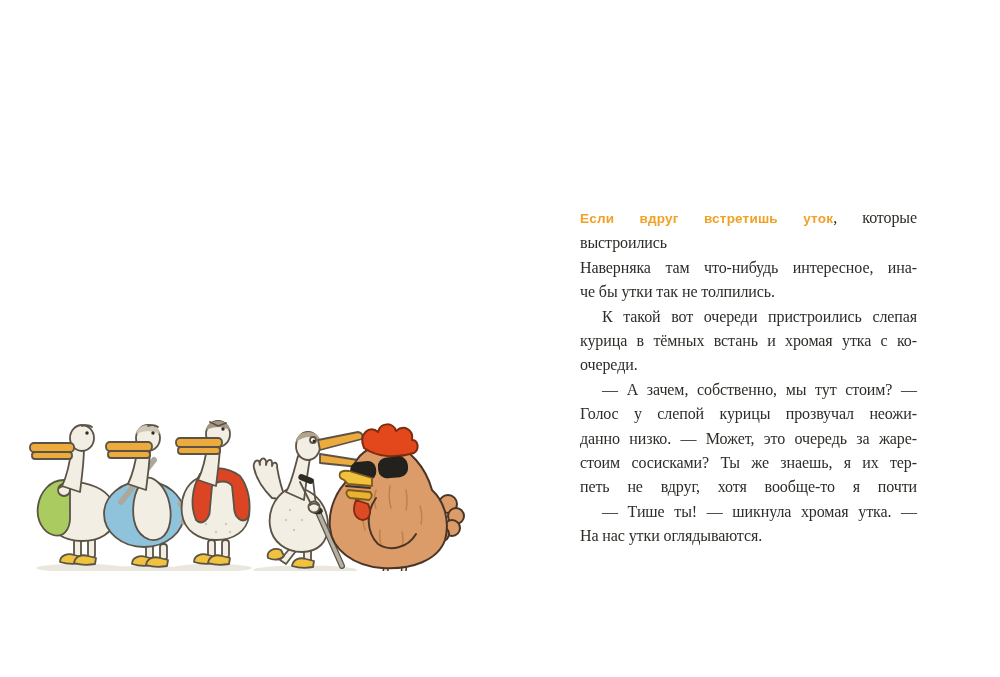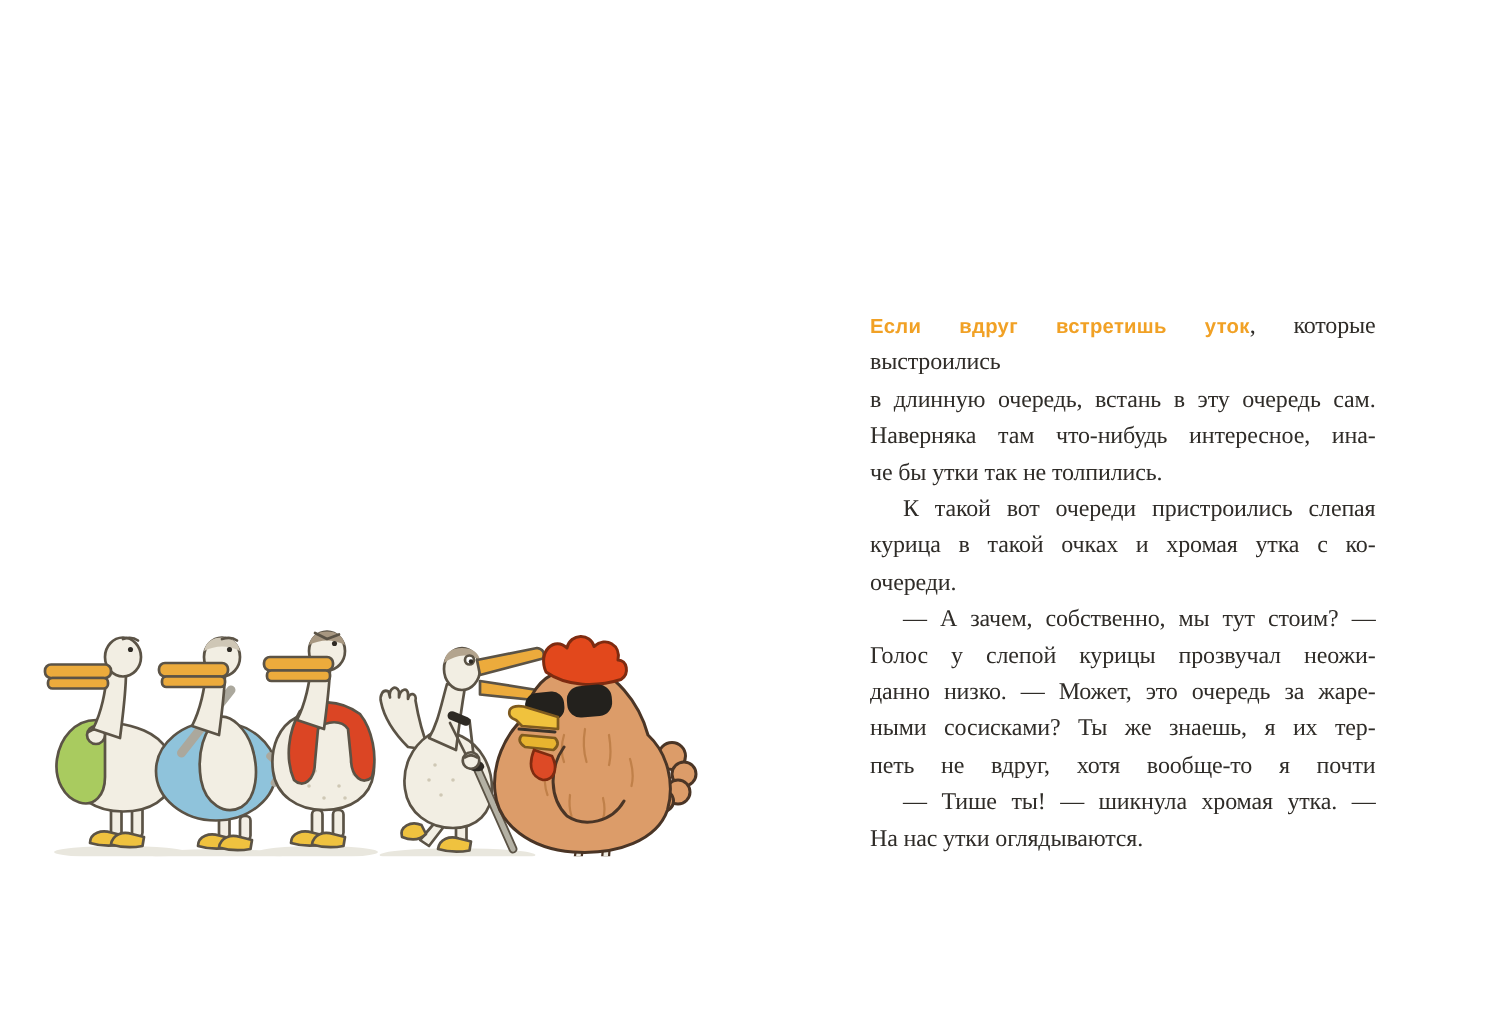--- a/index.html
+++ b/index.html
@@ -161,30 +161,29 @@
         <path fill="#F0C23D" stroke="#7E5A1E" stroke-width="1.8" stroke-linejoin="round" d="M324,60 Q318,58 320,53 Q322,50 329,51 L352,58 L352,66 L328,64 Z"></path>
         <path class="none" stroke="#3B332A" stroke-width="2" stroke-linecap="round" d="M326,66 L350,68"></path>
         <path fill="#E8B42F" stroke="#7E5A1E" stroke-width="1.8" stroke-linejoin="round" d="M328,70 L350,72 Q354,76 349,80 L330,78 Q324,74 328,70 Z"></path>
         <path fill="#DD4A26" stroke="#7E2B10" stroke-width="1.8" d="M336,80 C332,90 334,98 342,100 C350,100 352,92 348,84 Z"></path>
       </g>
     </svg>
   </div>
 
   <div class="text-block" id="story-lines">
       <div class="line j"><span class="accent">Если вдруг встретишь уток</span>, которые выстроились</div>
-      <div class="line j">в длинную очередь, встань в эту очередь сам.</div>
       <div class="line j">Наверняка там что-нибудь интересное, ина-</div>
       <div class="line">че бы утки так не толпились.</div>
       <div class="line j ind">К такой вот очереди пристроились слепая</div>
-      <div class="line j">курица в такой очках и хромая утка с ко-</div>
+      <div class="line j">курица в тёмных встань и хромая утка с ко-</div>
       <div class="line">очереди.</div>
       <div class="line j ind">— А зачем, собственно, мы тут стоим? —</div>
       <div class="line j">Голос у слепой курицы прозвучал неожи-</div>
       <div class="line j">данно низко. — Может, это очередь за жаре-</div>
-      <div class="line j">ными сосисками? Ты же знаешь, я их тер-</div>
+      <div class="line j">стоим сосисками? Ты же знаешь, я их тер-</div>
       <div class="line j">петь не вдруг, хотя вообще-то я почти</div>
       <div class="line j ind">— Тише ты! — шикнула хромая утка. —</div>
       <div class="line">На нас утки оглядываются.</div>
     </div>
 
   <div class="page-number">5</div>
 
 </div>
 
 </body></html>

